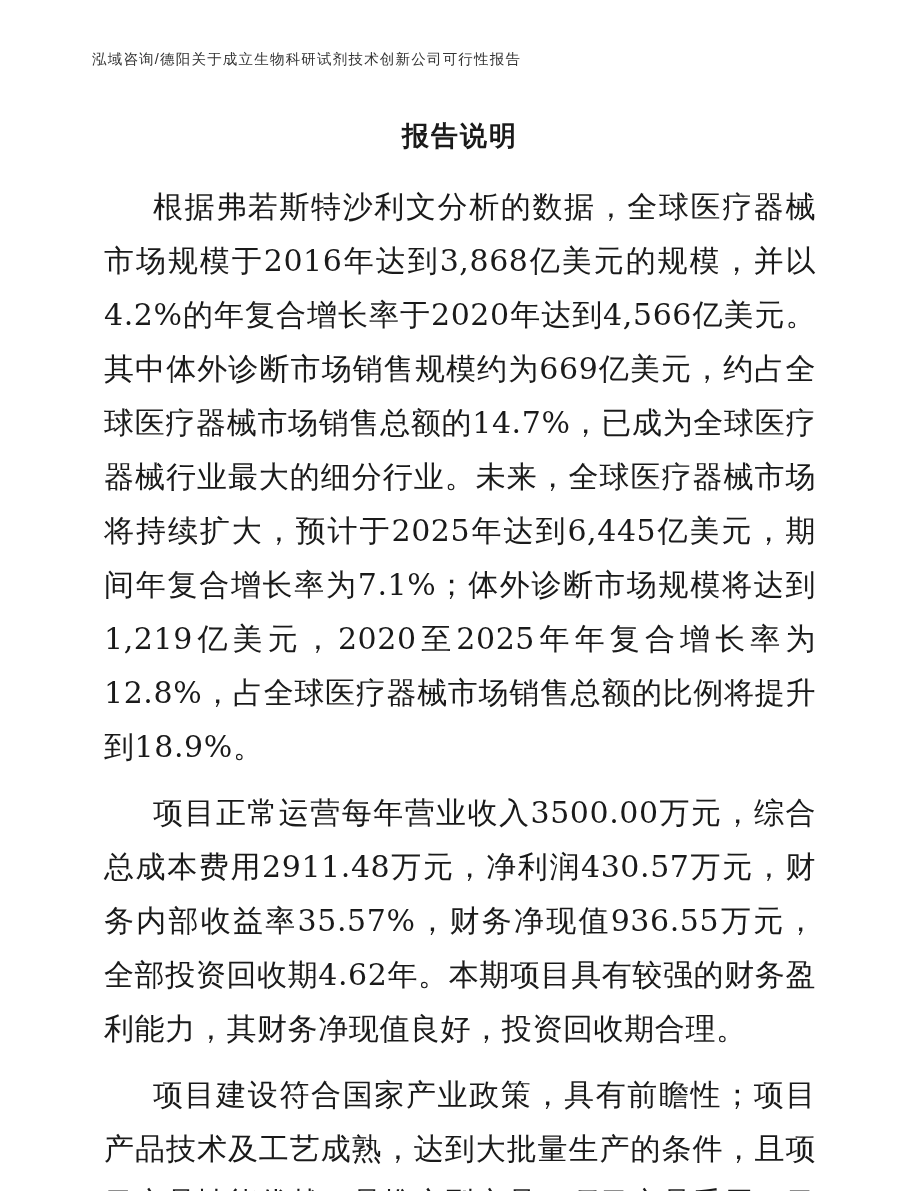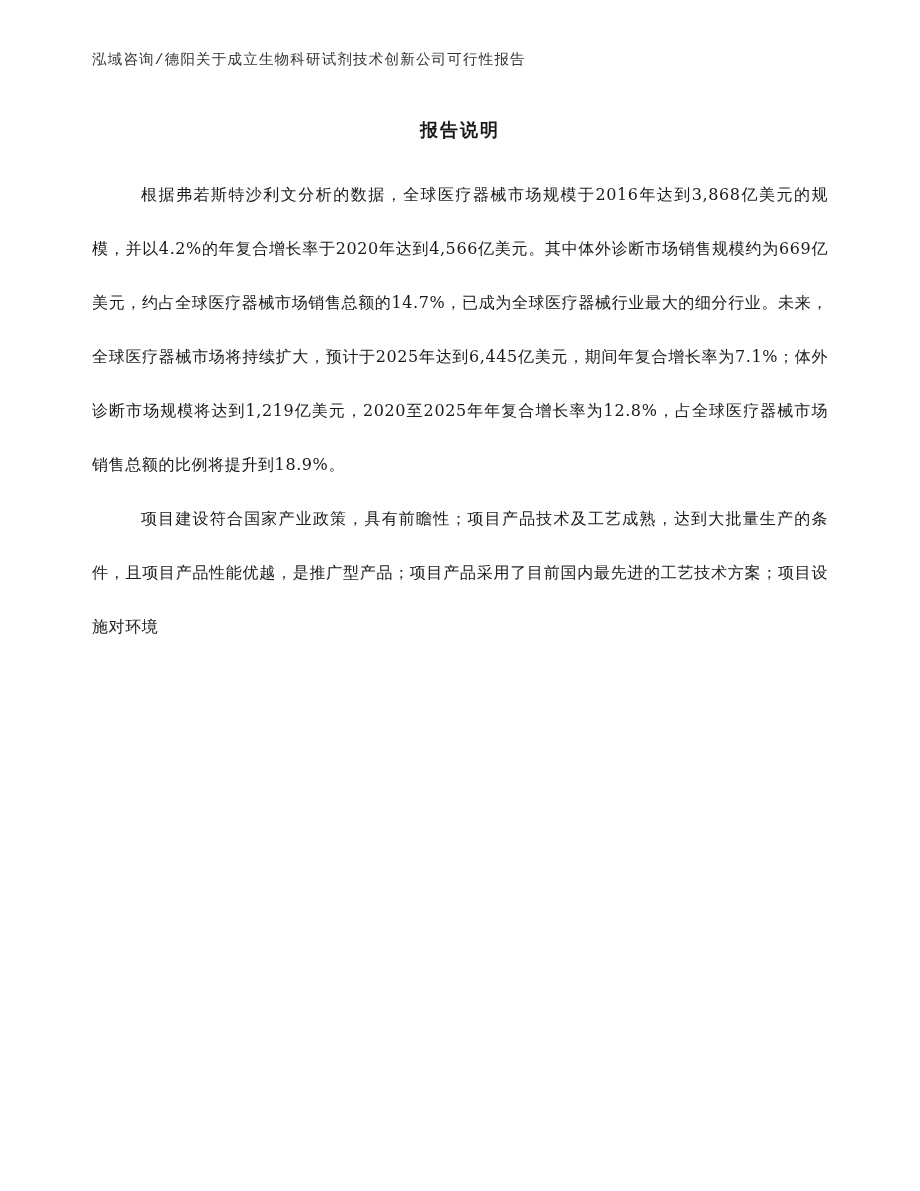--- a/index.html
+++ b/index.html
@@ -1,25 +1,26 @@
 <!DOCTYPE html>
 <html><head>
 <meta charset="utf-8">
 <style>
   html, body { margin:0; padding:0; background:#ffffff; }
   body { width:920px; height:1191px; position:relative; overflow:hidden;
          font-family:"DejaVu Serif", "Liberation Serif", serif; color:#1a1a1a; }
-  .header { position:absolute; left:92px; top:50px; font-size:14.5px; letter-spacing:1.2px; color:#333; font-family:Liberation Mono, monospace; }
-  .title { position:absolute; left:0; width:920px; top:118px; text-align:center; font-size:18px; font-weight:bold; letter-spacing:2px; font-family:"DejaVu Sans", sans-serif; }
+  .header { position:absolute; left:92px; top:50px; font-size:14.5px; letter-spacing:1.2px; color:#333; font-family:Liberation Sans, sans-serif; }
+  .title { position:absolute; left:0; width:920px; top:118px; text-align:center; font-size:27px; font-weight:bold; letter-spacing:2px; font-family:"DejaVu Sans", sans-serif; }
   .body { position:absolute; left:92px; top:168px; width:736px; }
-  .para { margin:0; font-size:16px; line-height:54px; text-indent:49px; text-align:justify; letter-spacing:0.6px; }
+  .para { margin:12px; font-size:30px; line-height:54px; text-indent:49px; text-align:justify; letter-spacing:0.6px; }
 </style>
 </head>
 <body>
 
 <div class="header">泓域咨询/德阳关于成立生物科研试剂技术创新公司可行性报告</div>
 
 <div class="title">报告说明</div>
 
 <div class="body">
   <p class="para">根据弗若斯特沙利文分析的数据，全球医疗器械市场规模于2016年达到3,868亿美元的规模，并以4.2%的年复合增长率于2020年达到4,566亿美元。其中体外诊断市场销售规模约为669亿美元，约占全球医疗器械市场销售总额的14.7%，已成为全球医疗器械行业最大的细分行业。未来，全球医疗器械市场将持续扩大，预计于2025年达到6,445亿美元，期间年复合增长率为7.1%；体外诊断市场规模将达到1,219亿美元，2020至2025年年复合增长率为12.8%，占全球医疗器械市场销售总额的比例将提升到18.9%。</p>
+  <p class="para">项目正常运营每年营业收入3500.00万元，综合总成本费用2911.48万元，净利润430.57万元，财务内部收益率35.57%，财务净现值936.55万元，全部投资回收期4.62年。本期项目具有较强的财务盈利能力，其财务净现值良好，投资回收期合理。</p>
   <p class="para">项目建设符合国家产业政策，具有前瞻性；项目产品技术及工艺成熟，达到大批量生产的条件，且项目产品性能优越，是推广型产品；项目产品采用了目前国内最先进的工艺技术方案；项目设施对环境</p>
 </div>
 
 </body></html>

